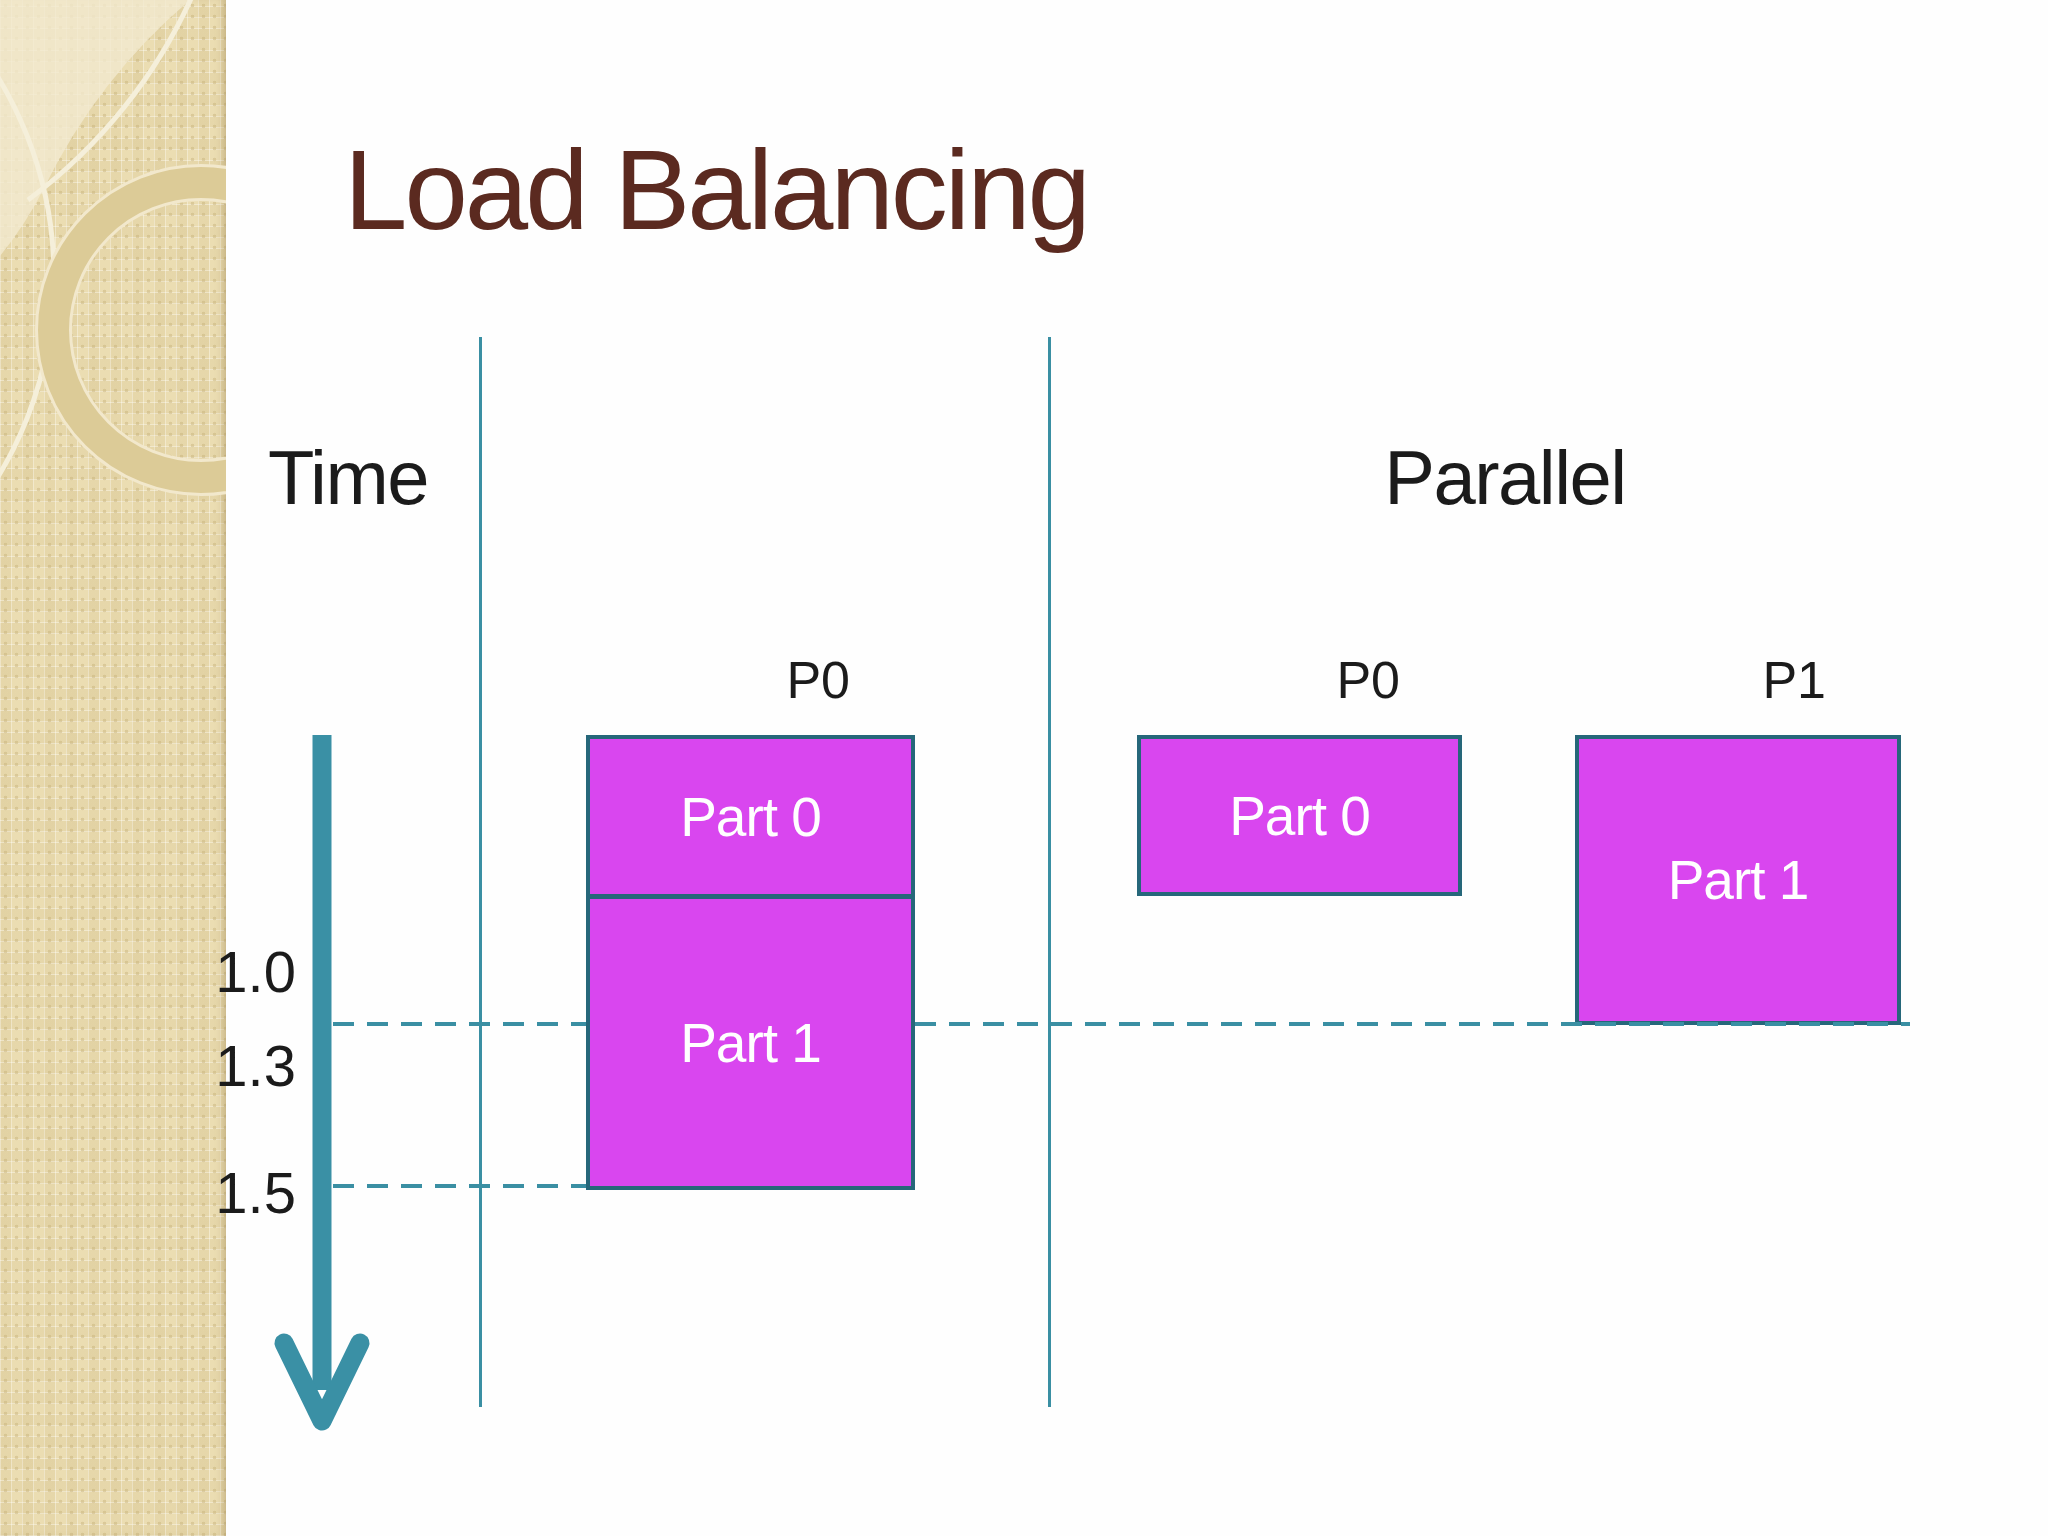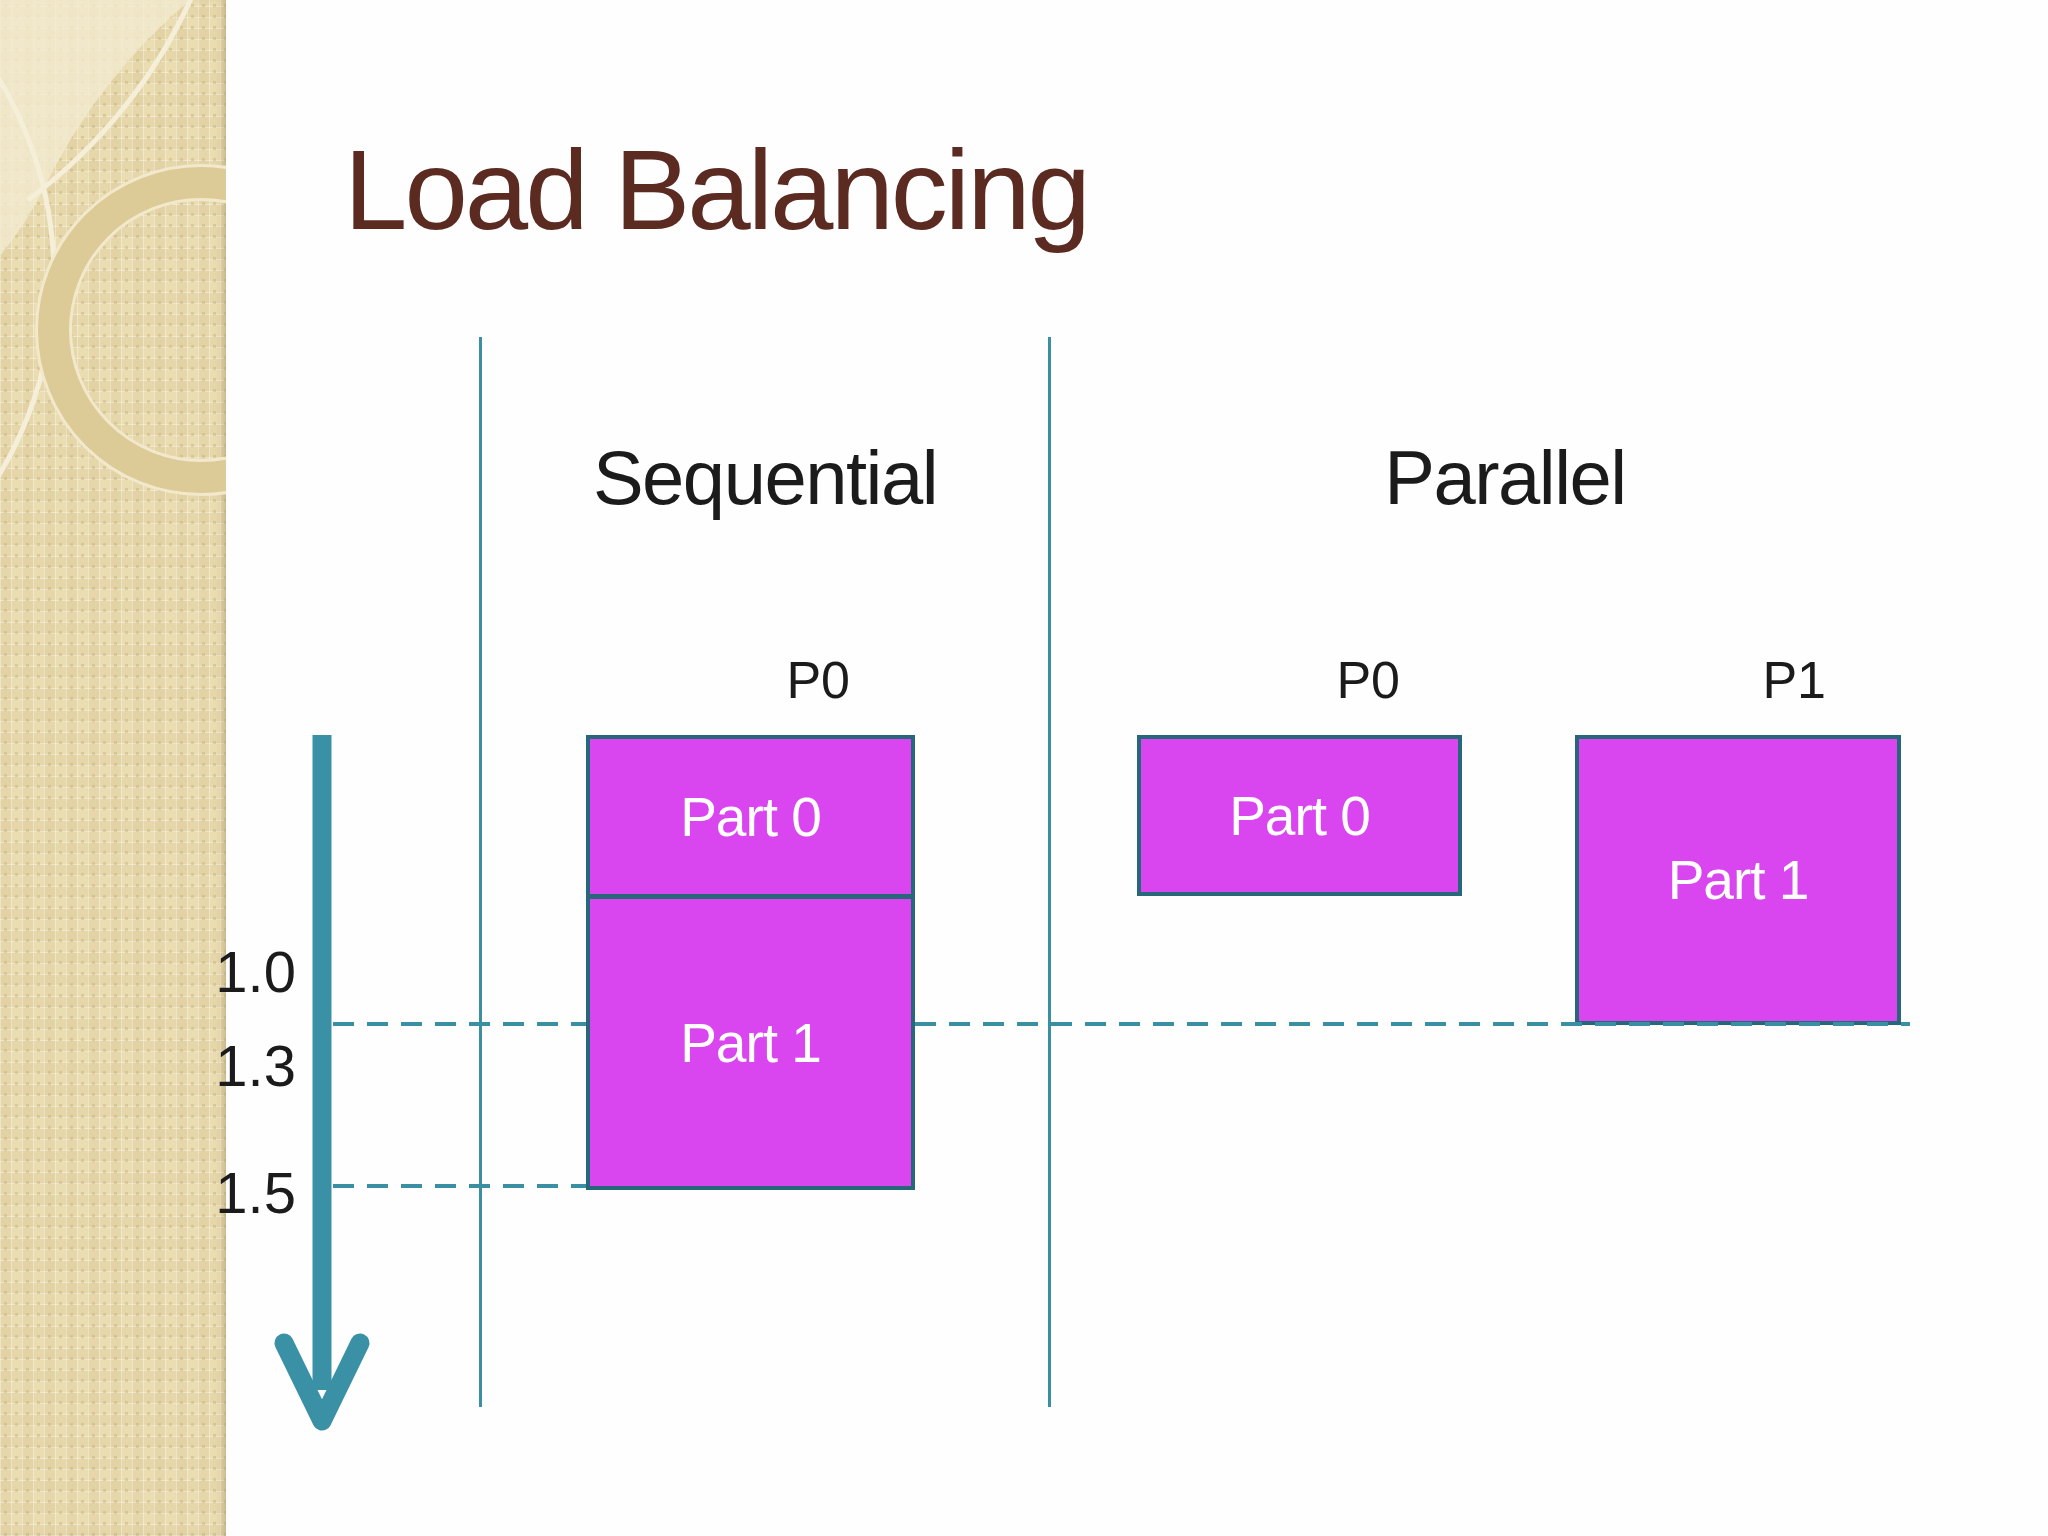--- a/index.html
+++ b/index.html
@@ -91,21 +91,21 @@
       <path d="M 194,-8 A 520,520 0 0 1 28,200" fill="none" stroke="#F5EFDA" stroke-width="5"></path>
       <circle cx="-330" cy="277" r="384" fill="none" stroke="#F5EFDA" stroke-width="5"></circle>
       <circle cx="201" cy="330" r="147.5" fill="none" stroke="#DCCB97" stroke-width="33"></circle>
       <circle cx="201" cy="330" r="164.5" fill="none" stroke="#F2E8CC" stroke-width="3"></circle>
       <circle cx="201" cy="330" r="130.5" fill="none" stroke="#F2E8CC" stroke-width="3"></circle>
     </svg>
   </div>
 
   <div class="title">Load Balancing</div>
 
-  <div class="col-label col-seq">Sequential</div>
+  <div class="col-label col-time">Time</div>
   <div class="col-label col-par">Parallel</div>
 
   <div class="vline vline-1"></div>
   <div class="vline vline-2"></div>
 
   <svg class="time-arrow" width="120" height="710" viewBox="0 0 120 710">
     <line x1="60" y1="5" x2="60" y2="660" stroke="#3A90A5" stroke-width="19"></line>
     <polyline points="22,613 60,691 98,613" fill="none" stroke="#3A90A5" stroke-width="19" stroke-linecap="round" stroke-linejoin="round"></polyline>
   </svg>
 

